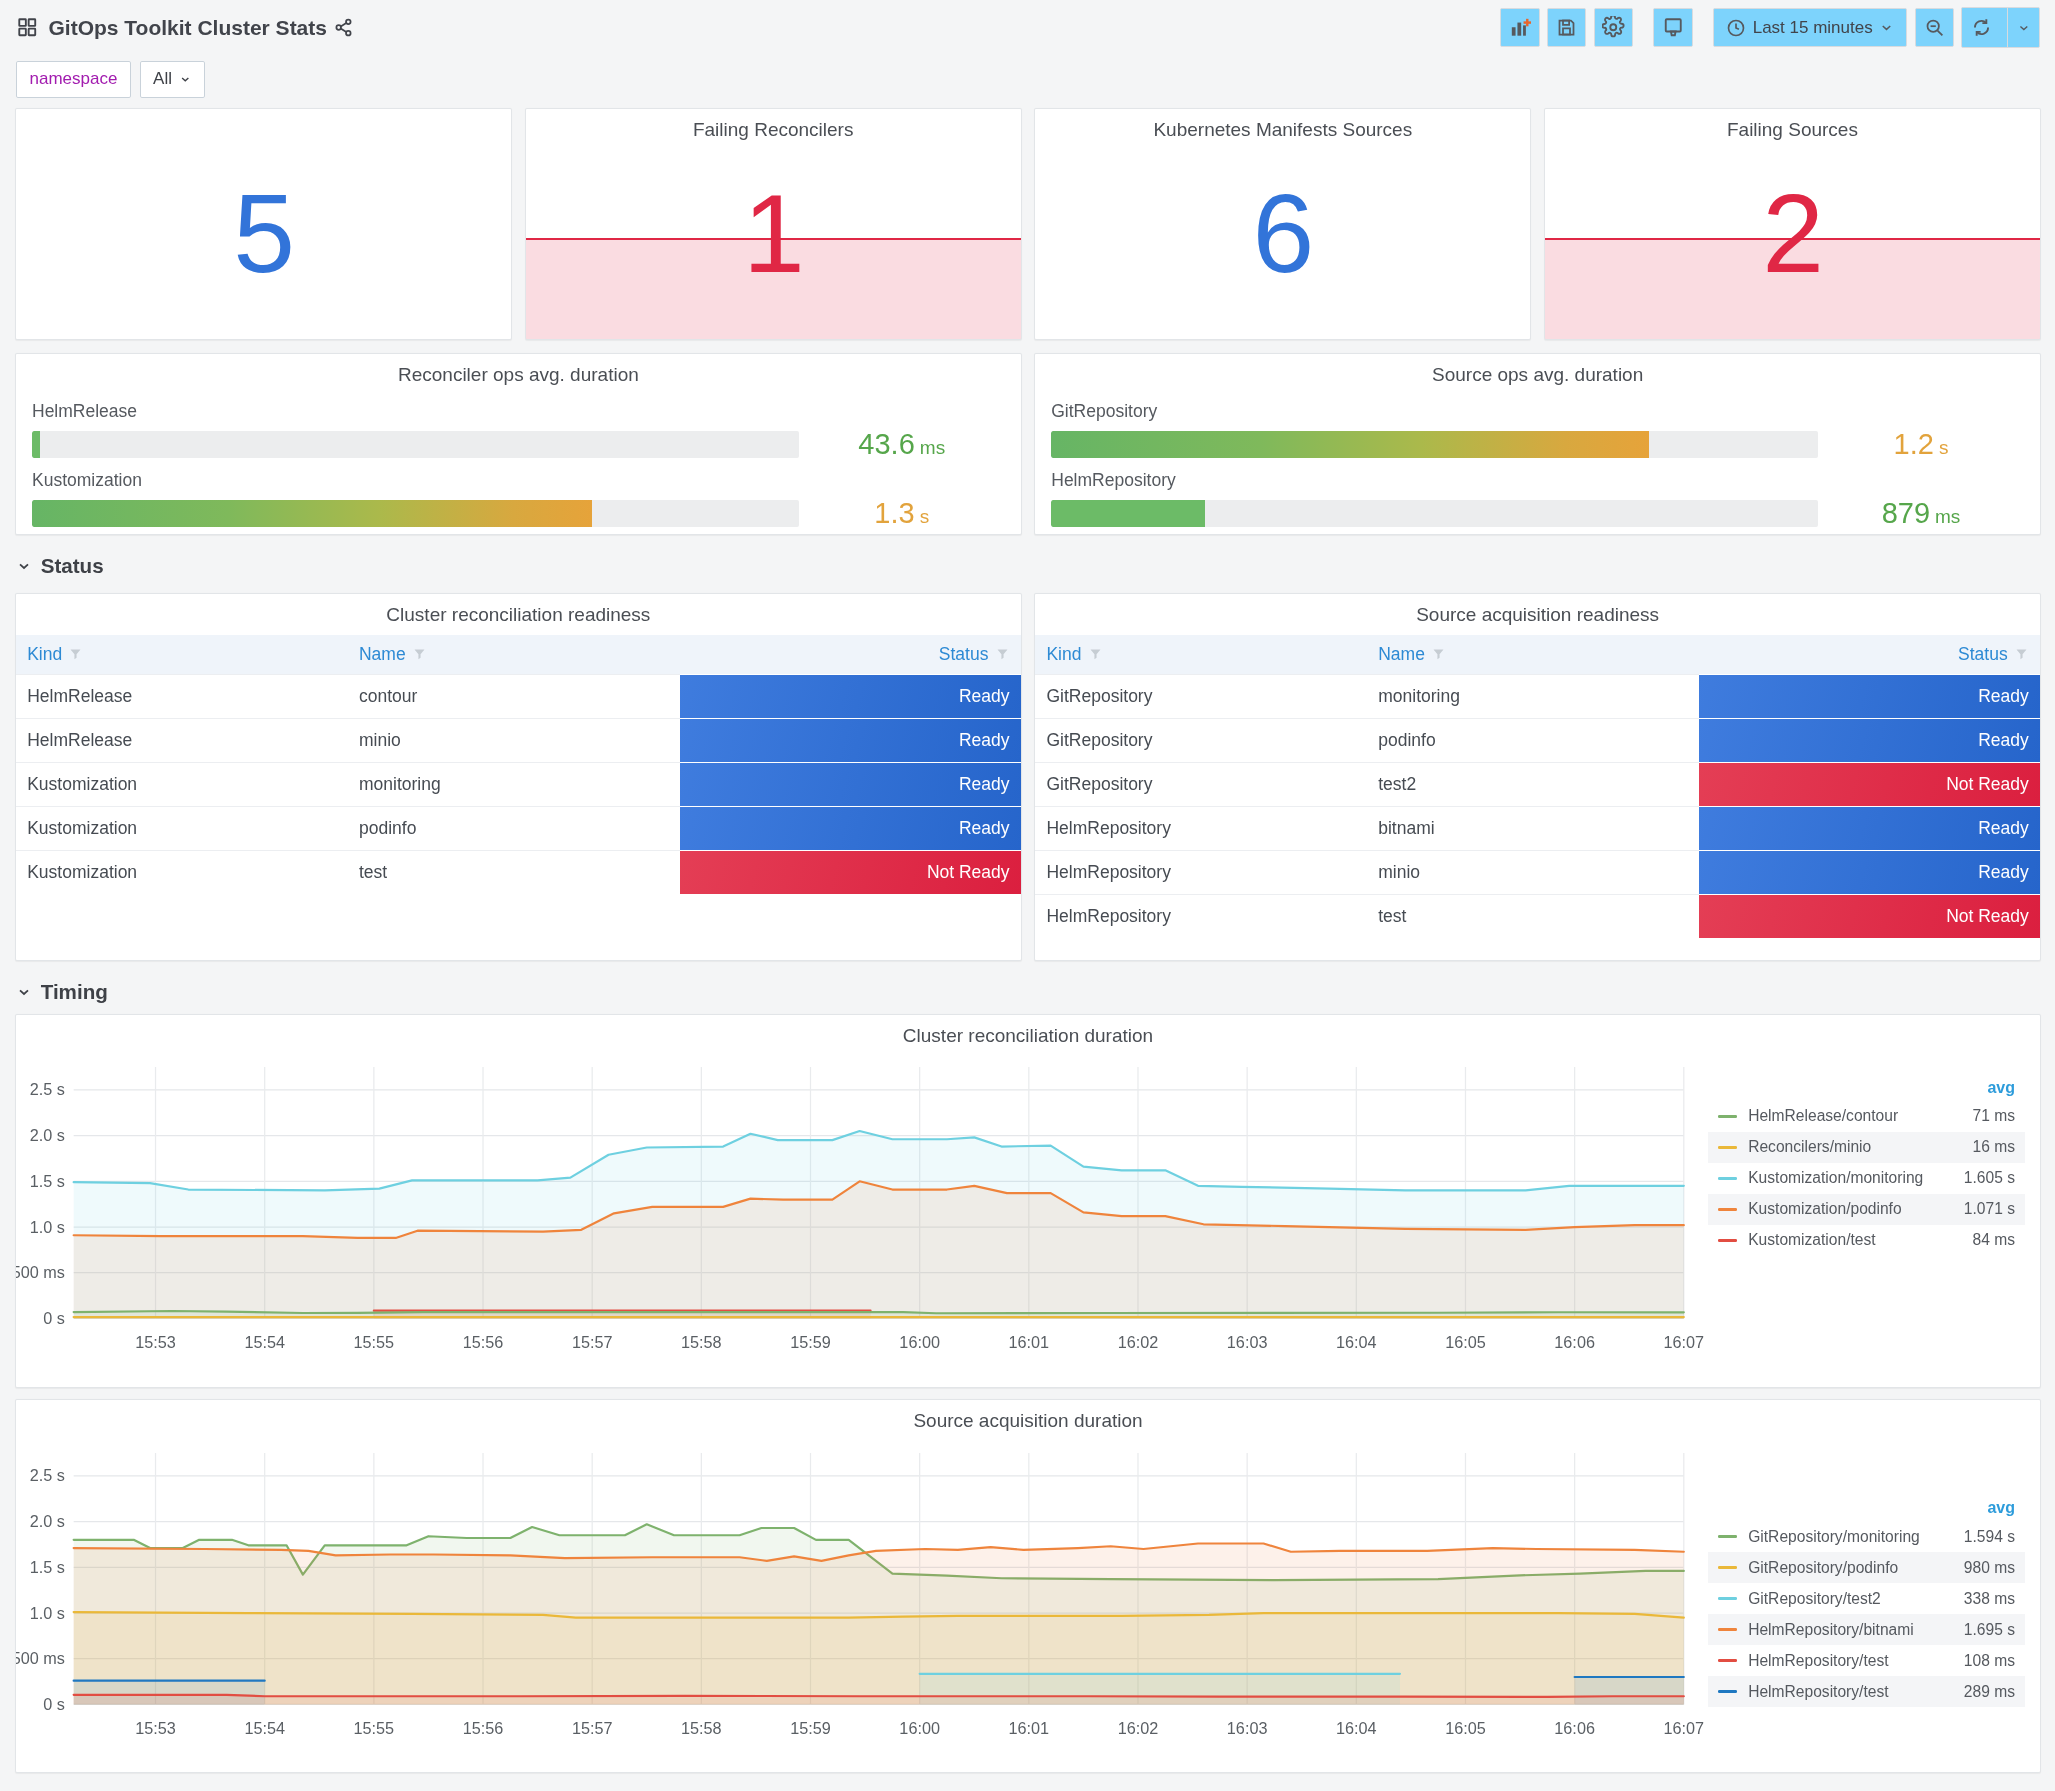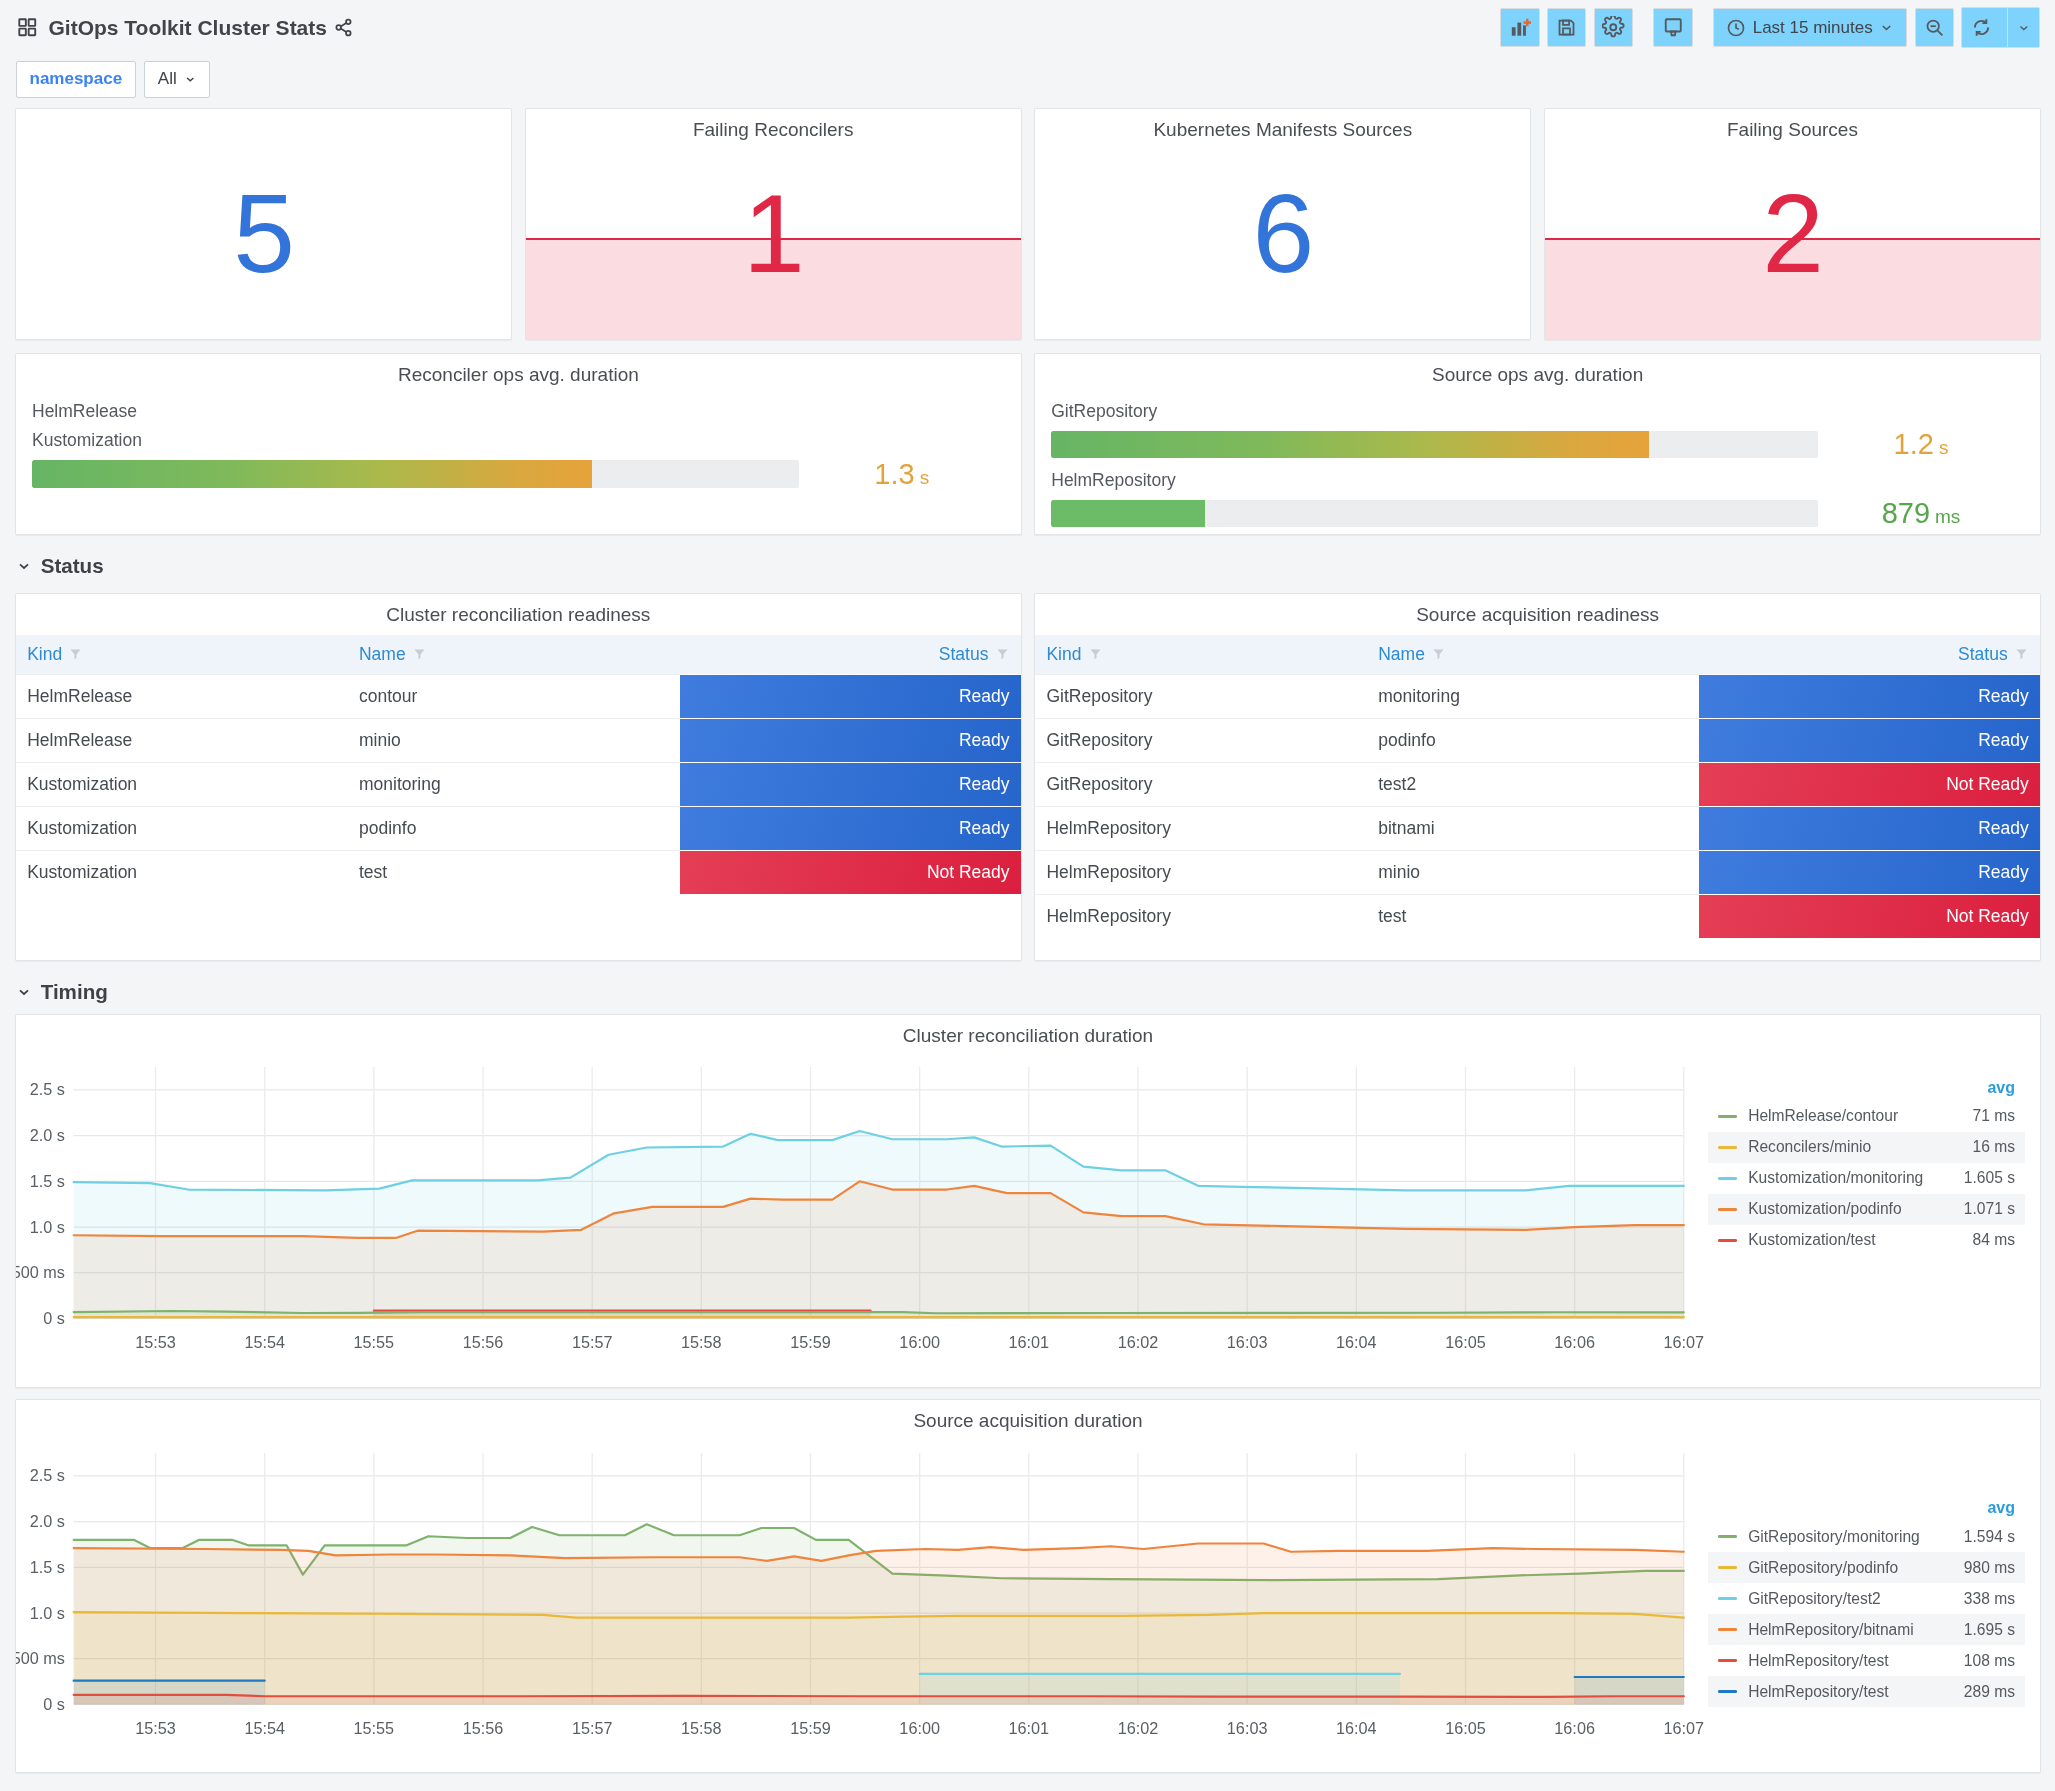--- a/index.html
+++ b/index.html
@@ -26,21 +26,21 @@
   .split{display:flex;align-items:stretch;padding:0;}
   .split .seg{display:flex;align-items:center;justify-content:center;padding:0 8.7px;}
   .split .seg+.seg{border-left:0.6px solid #D8DBDF;}
 
   
   .varrow{display:flex;align-items:center;gap:8.7px;padding:8.7px 16px 3.7px 16px;height:41px;}
   .chip{
     background:#fff;border:0.6px solid #C9D2DA;border-radius:1.9px;height:35px;
     display:flex;align-items:center;padding:0 12.5px;font-size:17px;cursor:pointer;
   }
-  .chip.var-label{color:#3b82f6;font-weight:700;}
+  .chip.var-label{color:#a21caf;font-weight:400;}
   .chip.var-value{color:#3E4147;gap:7.5px;}
 
   
   .panel{
     background:#fff;border:0.6px solid #E2E5E8;border-radius:1.9px;
     box-shadow:0 0.6px 1.2px rgba(0,0,0,0.05);position:relative;
   }
   .panel-title{
     text-align:center;font-size:19px;font-weight:500;color:#4A4E54;
     padding-top:10px;cursor:pointer;white-space:nowrap;
@@ -228,20 +228,26 @@
         <div class="stat-value" style="color: rgb(224, 39, 69);">2</div>
       </div>
     </div>
 
   <div class="row gauges-row" id="gauges-row">
       <div class="panel">
         <div class="panel-title">Reconciler ops avg. duration</div>
         <div class="gauge-body">
           <div class="gauge-item">
             <div class="gauge-label">HelmRelease</div>
+            <div class="gauge-line">
+              <div class="gauge-track">
+                <div class="gauge-fill" style="width: 1%; background: rgb(108, 187, 103);"></div>
+              </div>
+              <div class="gauge-value" style="color: rgb(86, 166, 75);"><span class="num">43.6</span><span class="unit">ms</span></div>
+            </div>
           </div>
           <div class="gauge-item">
             <div class="gauge-label">Kustomization</div>
             <div class="gauge-line">
               <div class="gauge-track">
                 <div class="gauge-fill" style="width: 73%; background: linear-gradient(90deg, rgb(102, 181, 101) 0%, rgb(127, 185, 91) 35%, rgb(171, 185, 75) 62%, rgb(216, 168, 63) 86%, rgb(230, 163, 58) 100%);"></div>
               </div>
               <div class="gauge-value" style="color: rgb(226, 163, 60);"><span class="num">1.3</span><span class="unit">s</span></div>
             </div>
           </div>

